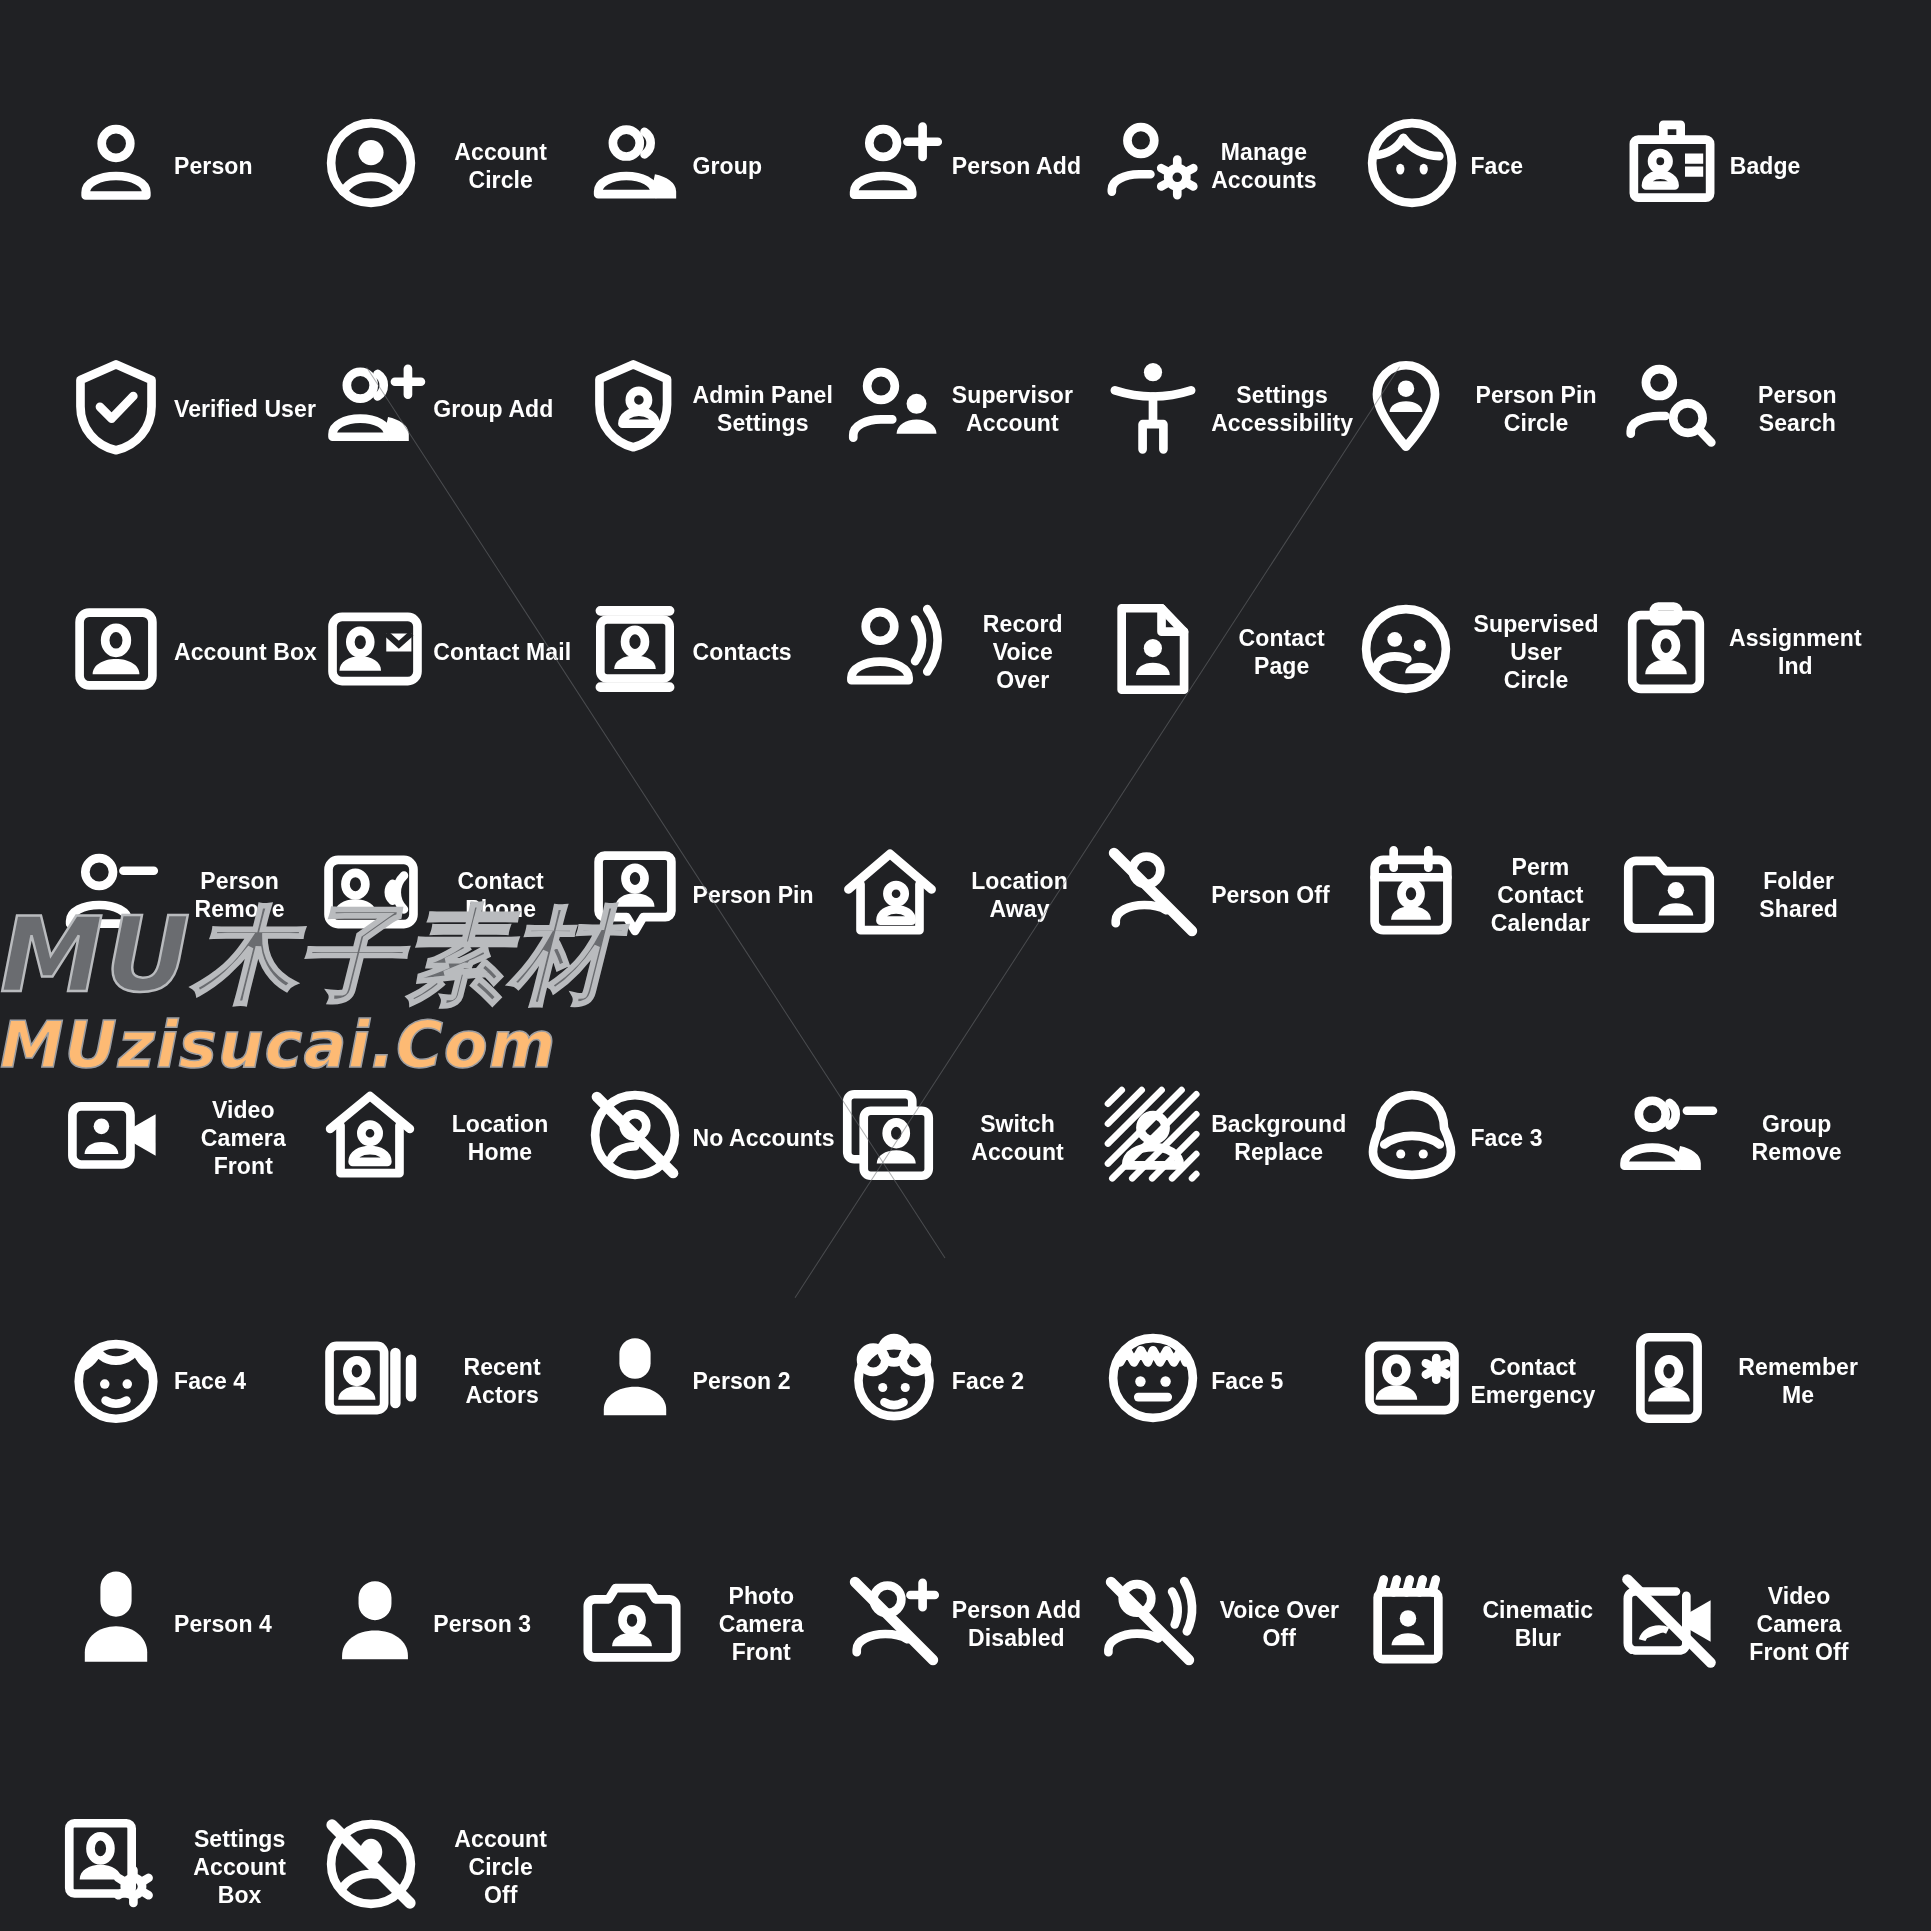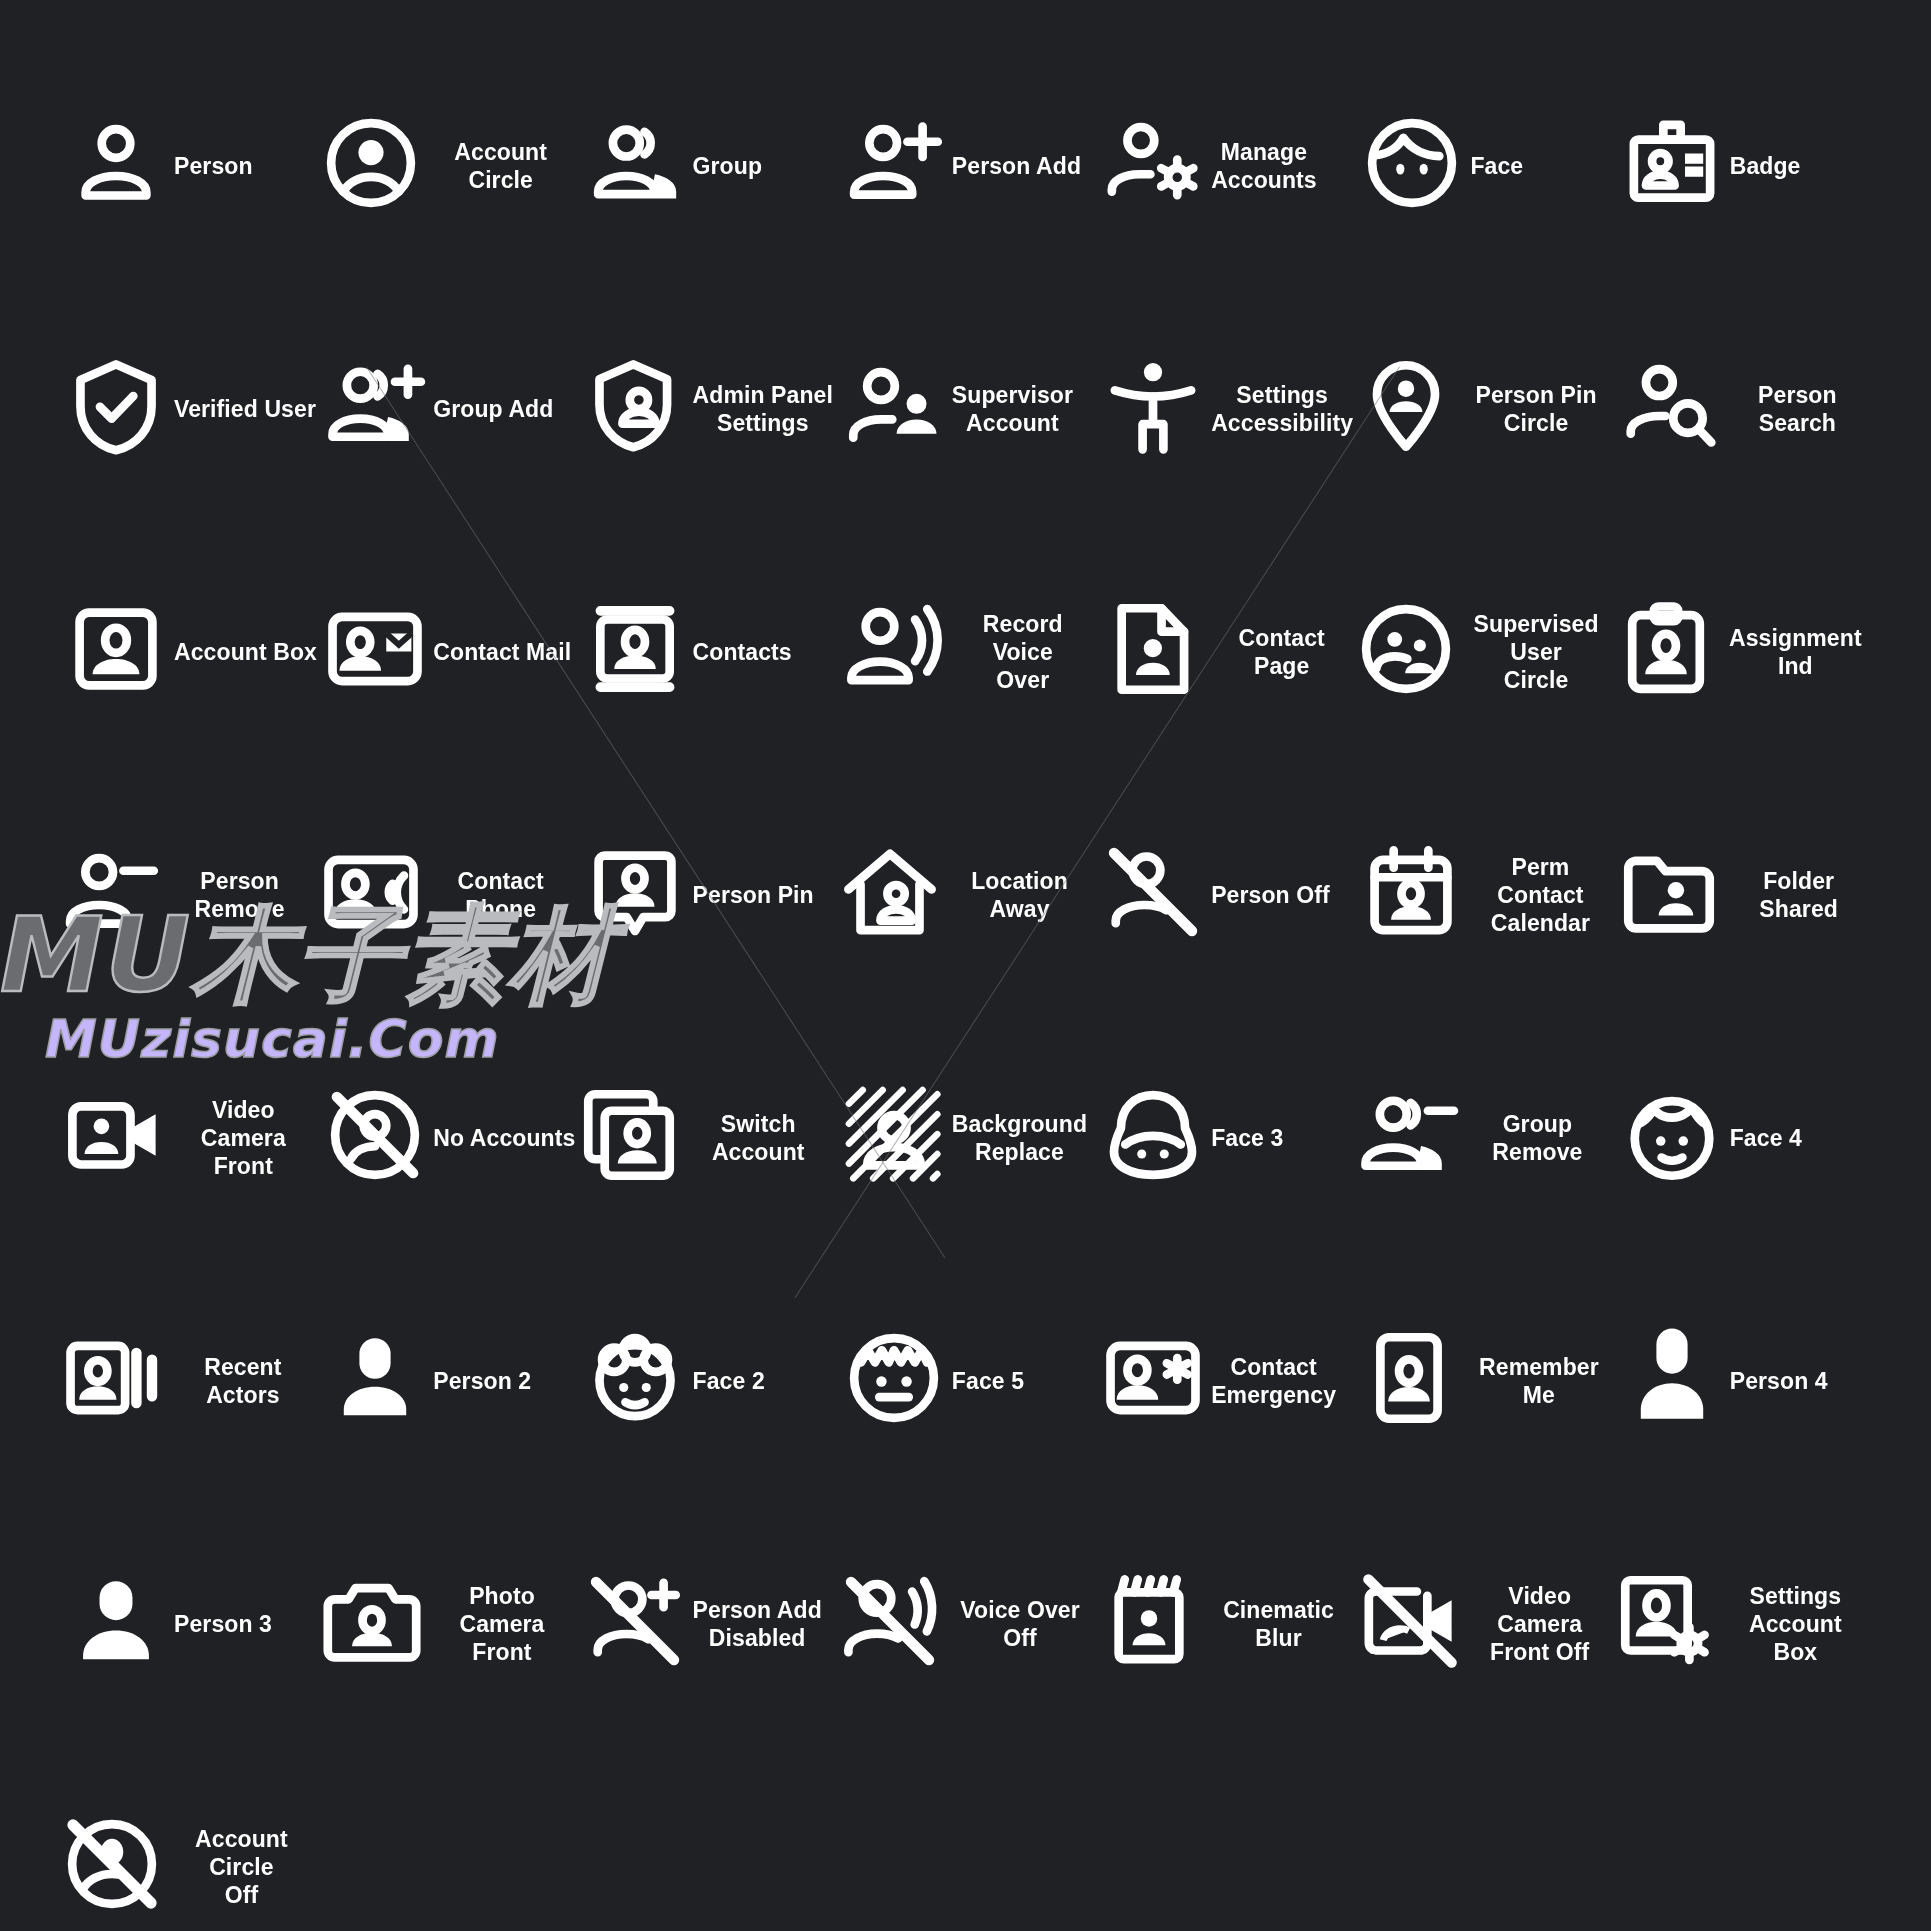--- a/index.html
+++ b/index.html
@@ -79,28 +79,27 @@
     color:#6a6c70;
     -webkit-text-stroke:2.4px #b9bbbe;
     letter-spacing:1.9px;
     line-height:1;
     display:block;
   }
   .wm-sub{
     display:block;
     margin-top:5.8px;
     font-family:"DejaVu Sans", sans-serif;
-    font-size:52px;
+    font-size:64px;
     font-weight:bold;
     font-style:italic;
-    color:#c4b5fd;
+    color:#fdba74;
     -webkit-text-stroke:1.5px #9b9da1;
     letter-spacing:1px;
     line-height:1;
-    margin-left:45px;
   }
 </style>
 </head>
 <body>
 
 <div id="sheet">
 
   <div class="grid" id="grid">
       <div class="cell">
         <div class="ico">
@@ -411,20 +410,31 @@
         <div class="ico">
           <svg viewBox="0 0 24 24" xmlns="http://www.w3.org/2000/svg">
             <rect x="2.4" y="5.4" width="13.4" height="13.4" rx="2" fill="none" stroke="#fff" stroke-width="2" stroke-linecap="round" stroke-linejoin="round"></rect>
             <circle cx="9.1" cy="10" r="1.8" fill="#fff"></circle>
             <path d="M5.2 16.4c0-1.7 1.7-2.8 3.9-2.8s3.9 1.1 3.9 2.8z" fill="#fff"></path>
             <path d="m16.4 10.2 5.2-3v9.6l-5.2-3z" fill="#fff"></path>
           </svg>
         </div>
         <div class="lbl">Video Camera
 Front</div>
+      </div>
+      <div class="cell">
+        <div class="ico">
+          <svg viewBox="0 0 24 24" xmlns="http://www.w3.org/2000/svg">
+            <path d="M2.8 10.6 12 3l9.2 7.6" fill="none" stroke="#fff" stroke-width="2" stroke-linecap="round" stroke-linejoin="round"></path>
+            <path d="M5.2 9.8v11h13.6v-11" fill="none" stroke="#fff" stroke-width="2" stroke-linecap="round" stroke-linejoin="round"></path>
+            <circle cx="12" cy="11.6" r="2" fill="none" stroke="#fff" stroke-width="2" stroke-linecap="round" stroke-linejoin="round"></circle>
+            <path d="M8 18.2c0-1.7 1.8-2.7 4-2.7s4 1 4 2.7z" fill="none" stroke="#fff" stroke-width="2" stroke-linecap="round" stroke-linejoin="round"></path>
+          </svg>
+        </div>
+        <div class="lbl">Location Home</div>
       </div>
       <div class="cell">
         <div class="ico">
           <svg viewBox="0 0 24 24" xmlns="http://www.w3.org/2000/svg">
             <circle cx="12" cy="12" r="9.2" fill="none" stroke="#fff" stroke-width="2" stroke-linecap="round" stroke-linejoin="round"></circle>
             <circle cx="12" cy="9.8" r="2.6" fill="none" stroke="#fff" stroke-width="2" stroke-linecap="round" stroke-linejoin="round"></circle>
             <path d="M6.4 17.6c.9-1.9 3-3 5.6-3" fill="none" stroke="#fff" stroke-width="2" stroke-linecap="round" stroke-linejoin="round"></path>
             <path d="M3.2 3.2 20.8 20.8" stroke="#fff" stroke-width="2.4" stroke-linecap="round"></path>
           </svg>
         </div>

